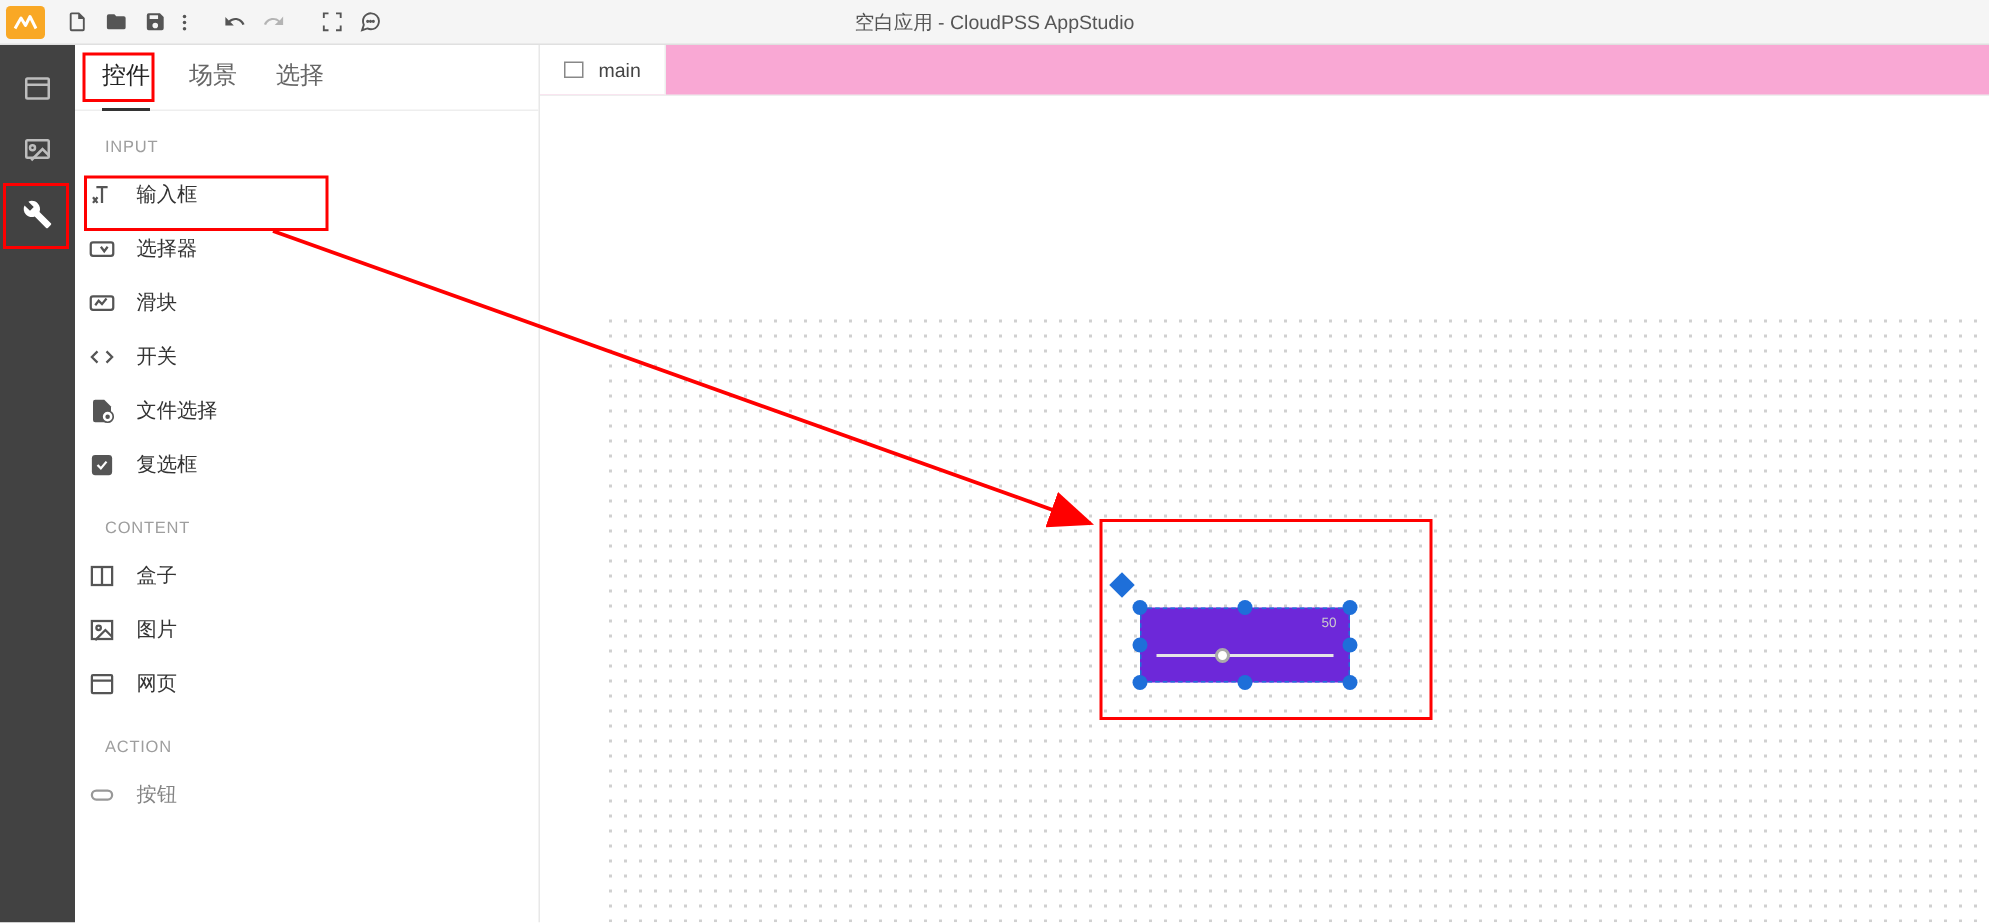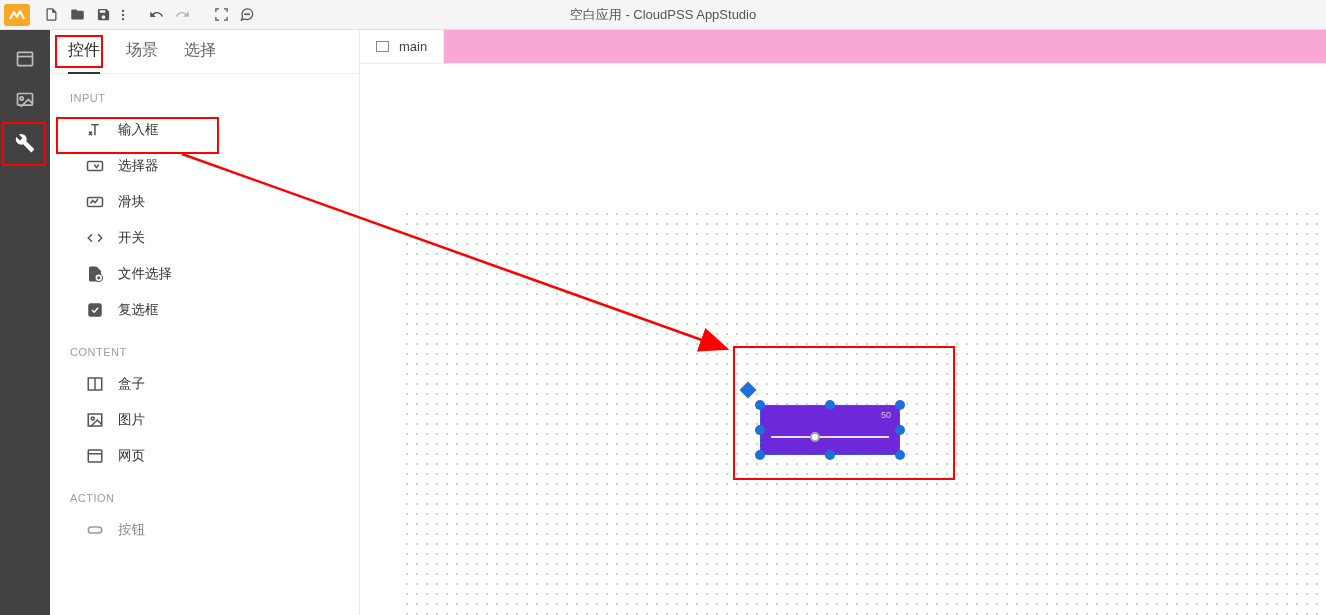--- a/index.html
+++ b/index.html
@@ -26,21 +26,21 @@
     .panel-tabs { display: flex; padding: 10px 18px 0; gap: 26px; border-bottom: 1px solid #eee; }
     .panel-tab { font-size: 16px; color: #666; padding-bottom: 12px; cursor: pointer; position: relative; }
     .panel-tab.active { color: #222; }
     .panel-tab.active::after { content: ""; position: absolute; bottom: -1px; left: 0; right: 0; height: 2px; background: #333; }
 
     .panel-scroll { flex: 1; overflow-y: auto; padding-bottom: 20px; }
     .panel-scroll::-webkit-scrollbar { width: 6px; }
     .panel-scroll::-webkit-scrollbar-thumb { background: #ccc; border-radius: 3px; }
 
     .group-header { font-size: 11px; letter-spacing: 0.5px; color: #9e9e9e; padding: 18px 20px 8px; }
-    .widget-item { display: flex; align-items: center; padding: 9px 36px; font-size: 13.5px; color: #333; cursor: pointer; gap: 14px; }
+    .widget-item { display: flex; align-items: center; padding: 9px 9px; font-size: 13.5px; color: #333; cursor: pointer; gap: 14px; }
     .widget-icon { width: 18px; height: 18px; display: flex; align-items: center; justify-content: center; color: #555; flex-shrink: 0; }
 
     
     .canvas-area { flex: 1; display: flex; flex-direction: column; background: #fff; }
     .canvas-tabs { height: 34px; background: #f9a8d4; border-bottom: 1px solid #eee; display: flex; align-items: stretch; }
     .canvas-tab { display: flex; align-items: center; padding: 0 16px; gap: 10px; font-size: 13px; color: #444; background: #fff; border-right: 1px solid #eee; cursor: pointer; }
     .tab-iconbox { width: 13px; height: 11px; border: 1.5px solid #888; }
     .canvas-body { flex: 1; position: relative; background: #fff; overflow: hidden; }
     .dot-grid { position: absolute; left: 42px; top: 145px; right: 0; bottom: 0;
       background-image: radial-gradient(circle, #d0d0d0 1px, transparent 1px);

